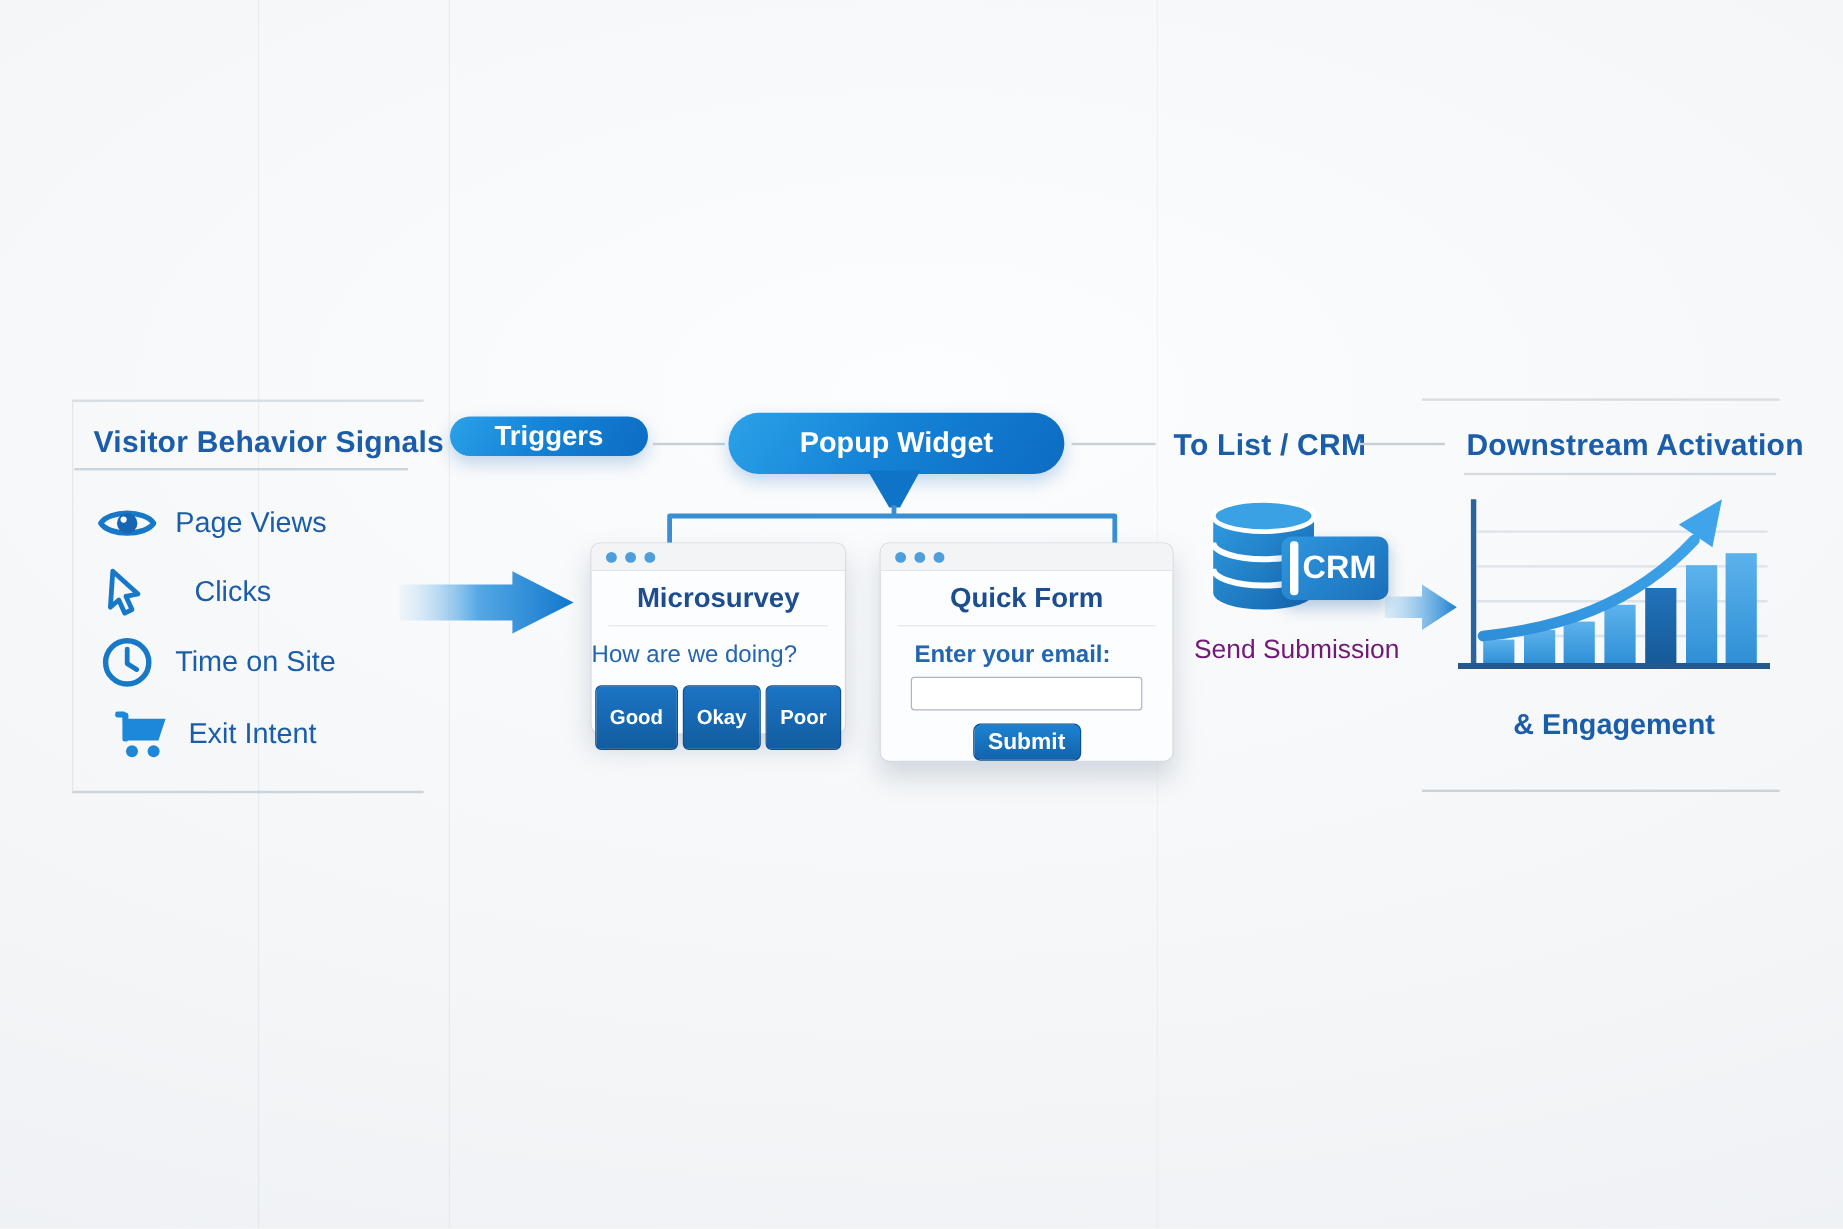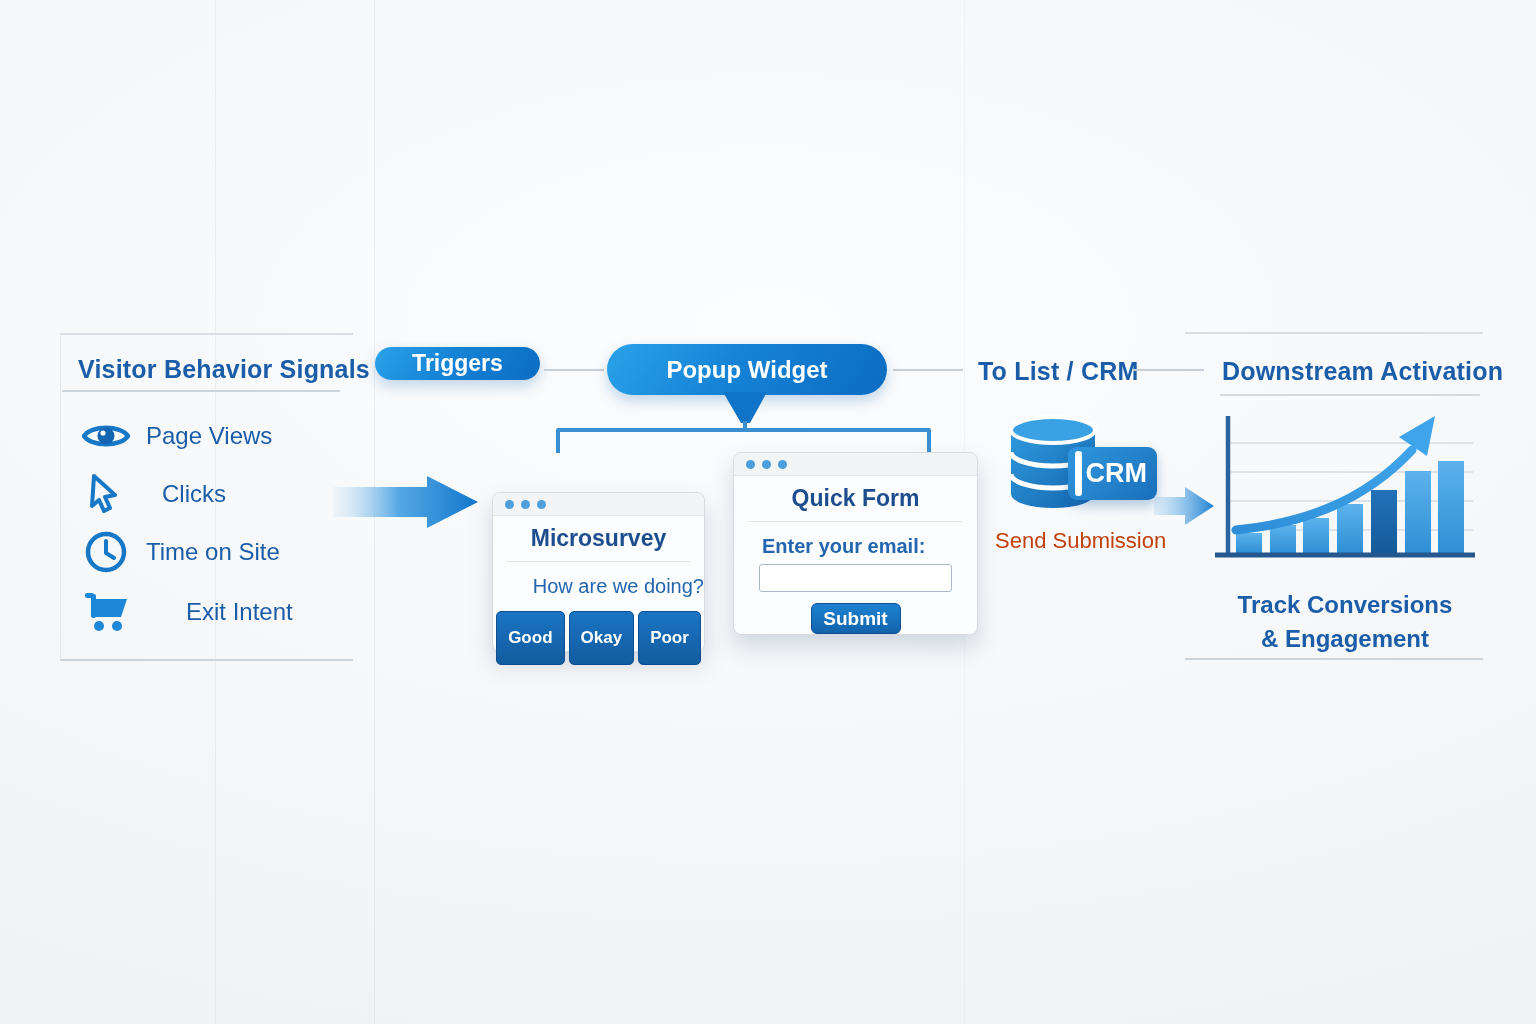--- a/index.html
+++ b/index.html
@@ -51,21 +51,21 @@
     position: absolute; background: #fcfdfe; border: 1px solid #d6dbe1; border-radius: 8px;
     box-shadow: 0 12px 22px rgba(110,130,155,0.28);
   }
   .titlebar {
     height: 23px; background: #f2f4f6; border-bottom: 1px solid #e1e5e9;
     border-radius: 7px 7px 0 0; display: flex; align-items: center; padding-left: 12px; gap: 7px;
   }
   .dot { width: 9px; height: 9px; border-radius: 50%; background: #4d9eda; }
   .win-title { text-align: center; color: #1c4d8e; font-weight: bold; font-size: 23px; margin-top: 9px; white-space: nowrap; }
   .win-divider { height: 1px; background: #e3e6ea; margin: 9px 14px 0 14px; }
-  .win-question { text-align: right; color: #2365af; font-size: 20px; font-weight: 500; margin-top: 13px; white-space: nowrap; }
+  .win-question { text-align: left; color: #2365af; font-size: 20px; font-weight: 500; margin-top: 13px; white-space: nowrap; }
 
   .survey-buttons { display: flex; justify-content: center; gap: 4px; margin-top: 13px; }
   .survey-btn {
     background: linear-gradient(180deg, #1b74c4, #135c9f);
     border: 1px solid #0e4f91; border-radius: 5px;
     color: #fff; font-weight: bold; font-size: 17px;
     padding: 16px 11px; font-family: "Liberation Sans", sans-serif; cursor: pointer; white-space: nowrap;
   }
   .email-label { color: #2365af; font-size: 20px; font-weight: 700; margin: 13px 0 0 28px; white-space: nowrap; }
   .email-input {
@@ -85,21 +85,21 @@
     position: absolute; left: 1068px; top: 447px; width: 89px; height: 53px;
     background: linear-gradient(135deg, #2f97de, #1a6fba);
     border-radius: 9px; display: flex; align-items: center; justify-content: flex-end;
     padding-right: 10px; color: #fff; font-weight: bold; font-size: 27px;
     box-shadow: 0 6px 12px rgba(20,90,160,0.3);
   }
   .crm-badge::before {
     content: ""; position: absolute; left: 7px; top: 4px; bottom: 4px; width: 7px;
     background: #ffffff; border-radius: 3px;
   }
-  .caption { color: #c2410c; font-size: 22px; font-weight: 500; white-space: nowrap; }
+  .caption { color: #701a75; font-size: 22px; font-weight: 500; white-space: nowrap; }
   .track-caption { color: #1b5da8; font-size: 24px; font-weight: bold; text-align: center; line-height: 34px; }
 </style>
 </head>
 <body>
 
 <div class="vline" style="left:215px;"></div>
 <div class="vline" style="left:374px;"></div>
 <div class="vline" style="left:964px; opacity:.6;"></div>
 
 <div class="abs panel-left"></div>
@@ -129,21 +129,21 @@
 <div class="signal-row" style="left:80px; top:528px;">
   <span class="signal-icon">
     <svg width="44" height="44" viewBox="0 0 44 44">
       <circle cx="22" cy="22" r="18" fill="none" stroke="#1878c8" stroke-width="4.5"></circle>
       <path d="M22 11 L22 23 L30 28" fill="none" stroke="#1878c8" stroke-width="4" stroke-linecap="round" stroke-linejoin="round"></path>
     </svg>
   </span>
   <span class="signal-label">Time on Site</span>
 </div>
 
-<div class="signal-row" style="left:80px; top:588px;gap:40px;">
+<div class="signal-row" style="left:91px; top:588px;">
   <span class="signal-icon">
     <svg width="50" height="44" viewBox="0 0 50 44">
       <path d="M4 4 L12 4 L12 9 Z" fill="#1d88d8"></path>
       <rect x="4" y="3" width="9" height="5" rx="2" fill="#1d88d8"></rect>
       <path d="M10 9 L46 9 L40 27 L13 27 Z" fill="#1d88d8"></path>
       <rect x="10" y="4" width="5" height="24" rx="2" fill="#1d88d8"></rect>
       <circle cx="18" cy="36" r="5" fill="#1d88d8"></circle>
       <circle cx="36" cy="36" r="5" fill="#1d88d8"></circle>
     </svg>
   </span>
@@ -171,21 +171,21 @@
 
 <div class="abs heading" style="left:978px; top:357px;">To List / CRM</div>
 
 <div class="connector" style="left:1132px; top:369px; width:72px;"></div>
 
 <svg class="abs" style="left:480px; top:390px;" width="480" height="70" viewBox="0 0 480 70">
   <polygon points="243,2 287,2 270,33 261,33" fill="#0f74c8"></polygon>
   <path d="M265 31 L265 40 M78 63 L78 40 L449 40 L449 63" fill="none" stroke="#3a8fd3" stroke-width="4" stroke-linejoin="round"></path>
 </svg>
 
-<div class="window" style="left:492px; top:452px; width:213px; height:160px;margin-top:40px;">
+<div class="window" style="left:492px; top:452px; width:213px; height:160px;">
   <div class="titlebar">
     <span class="dot"></span>
     <span class="dot"></span>
     <span class="dot"></span>
   </div>
   <div class="win-title">Microsurvey</div>
   <div class="win-divider"></div>
   <div class="win-question">How are we doing?</div>
   <div class="survey-buttons">
     <button class="survey-btn">Good</button>
@@ -270,15 +270,14 @@
   </g>
 
   <line x1="23" y1="10" x2="23" y2="151" stroke="#2a649f" stroke-width="4.5"></line>
   <line x1="10" y1="149" x2="270" y2="149" stroke="#24588f" stroke-width="5"></line>
 
   <path d="M 31 124 C 90 118, 155 100, 207 44" fill="none" stroke="url(#curveGrad)" stroke-width="9" stroke-linecap="round"></path>
   <polygon points="230,10 222,50 194,31" fill="#3fa4ea"></polygon>
 </svg>
 
 <div class="abs track-caption" style="left:1215px; top:588px; width:260px;">
-  <div>Track Conversions</div>
   <div>&amp; Engagement</div>
 </div>
 
 </body></html>

